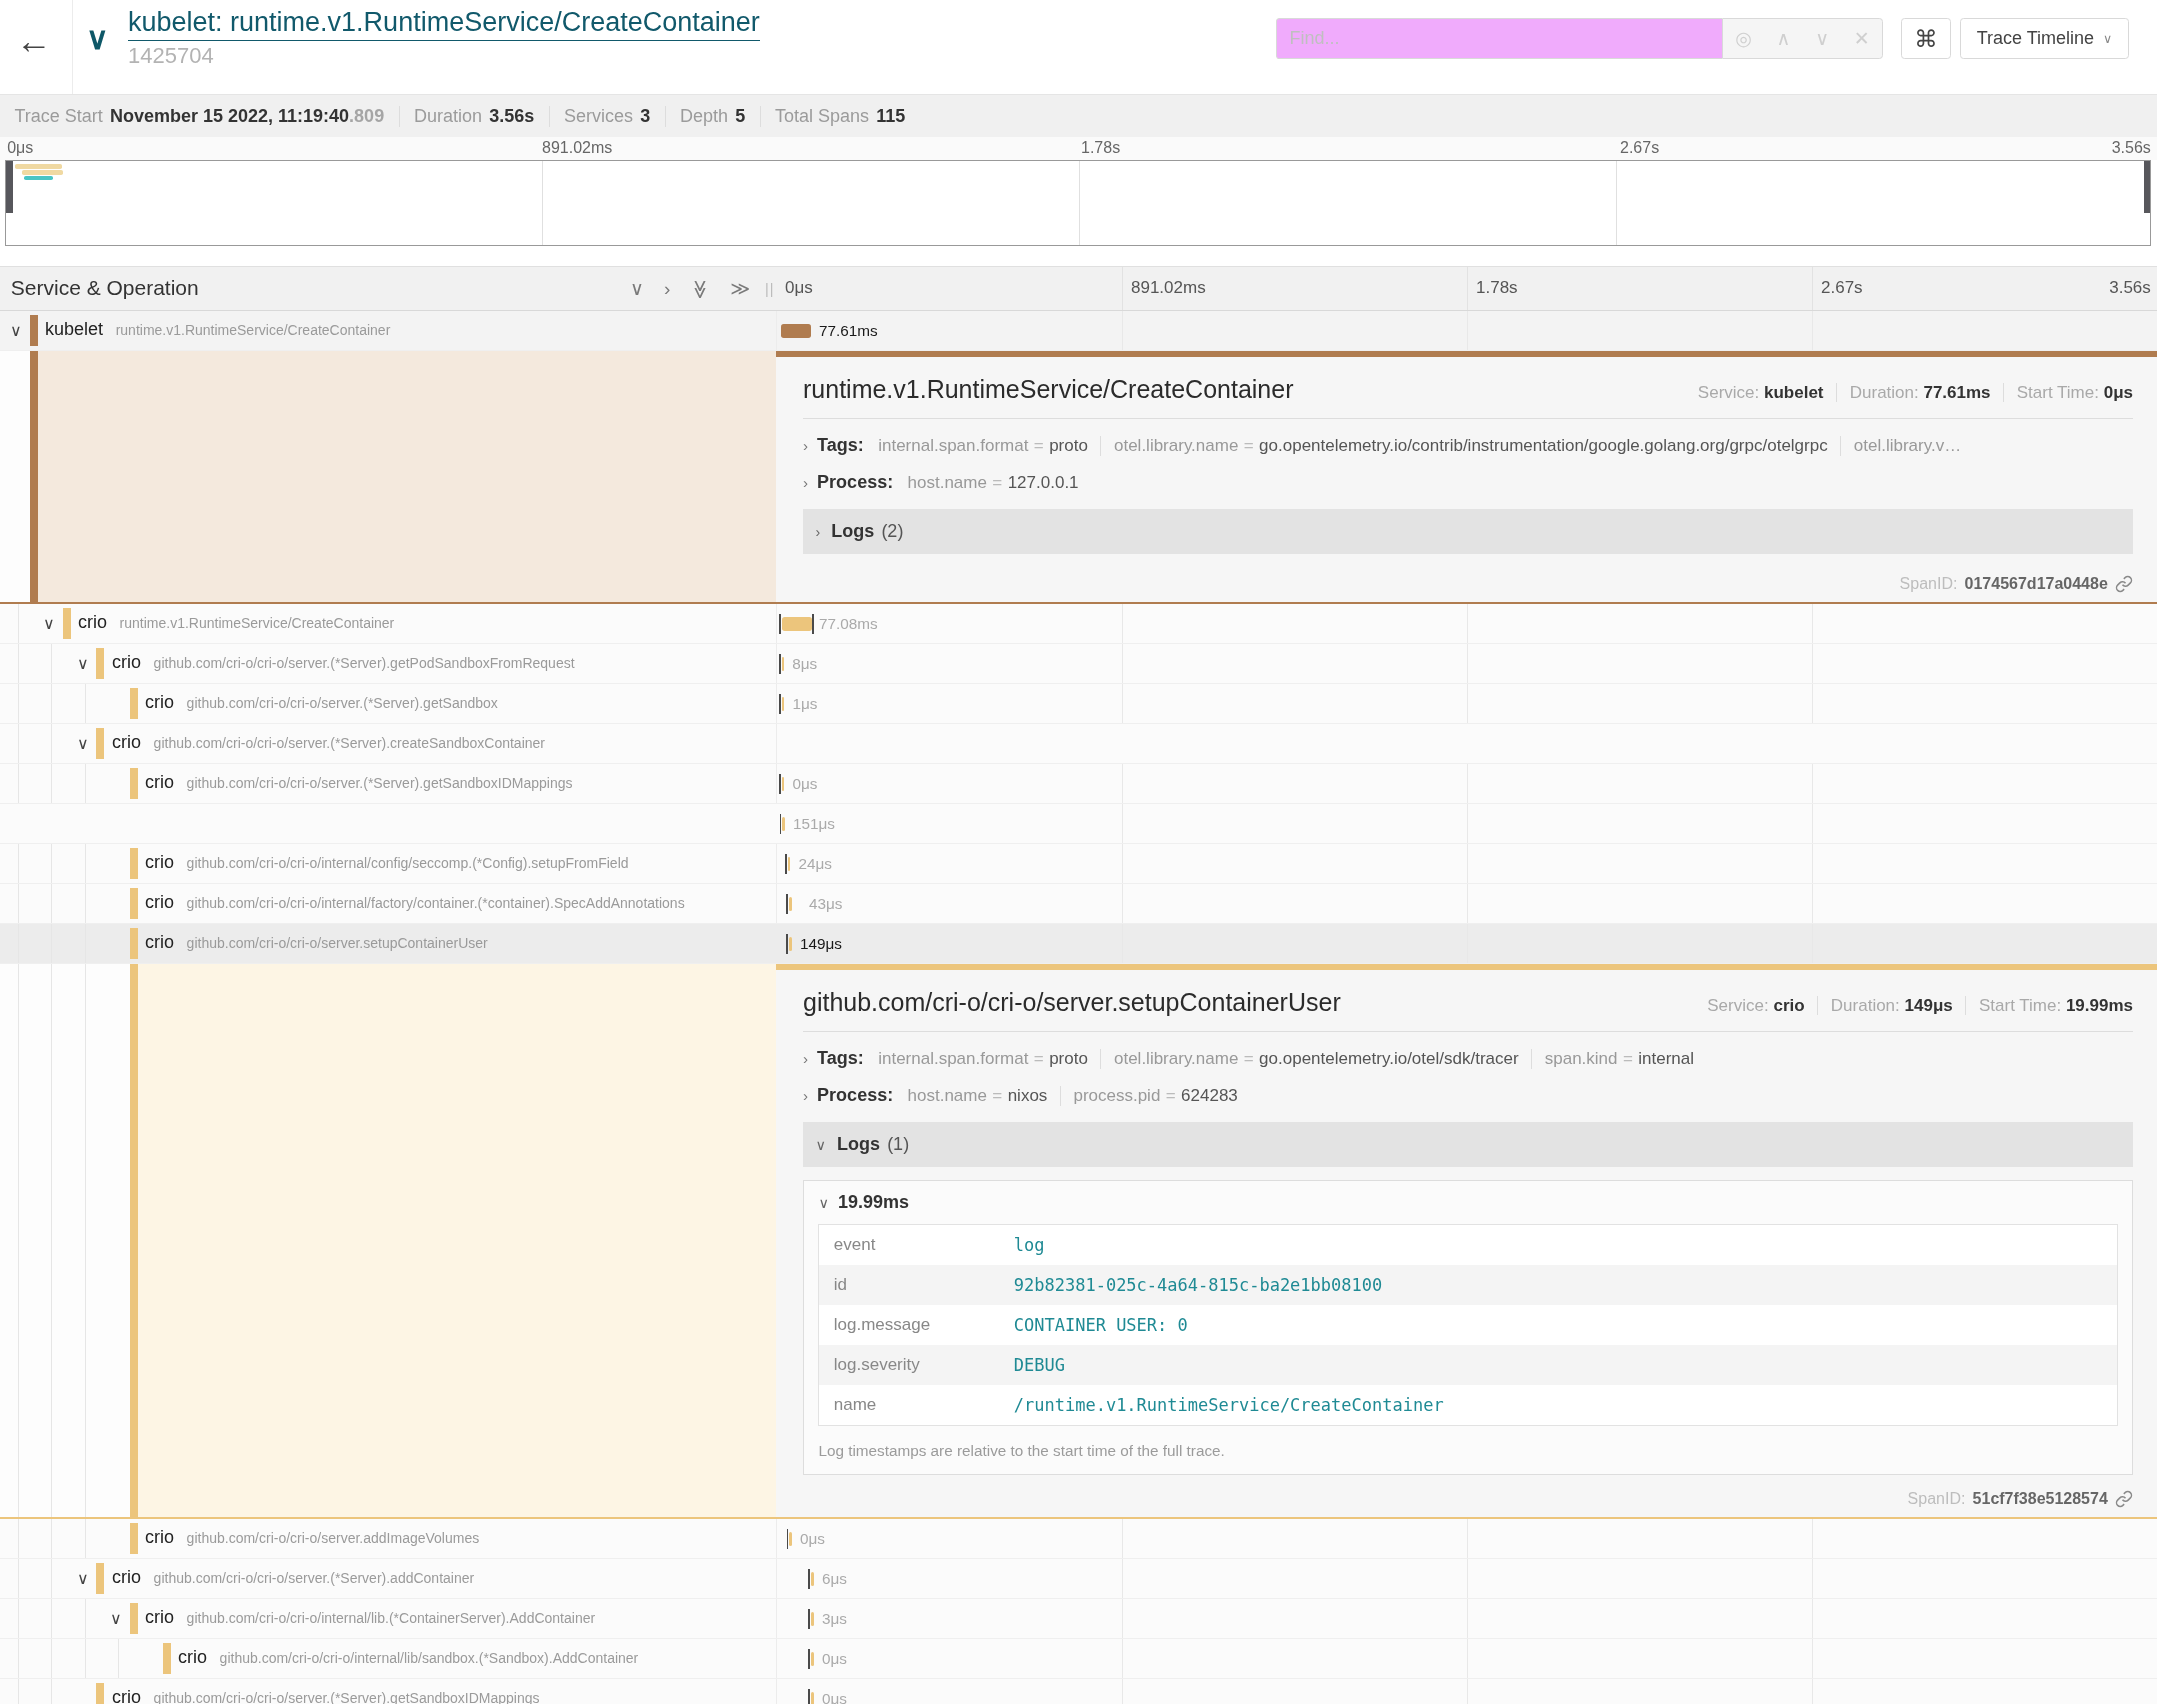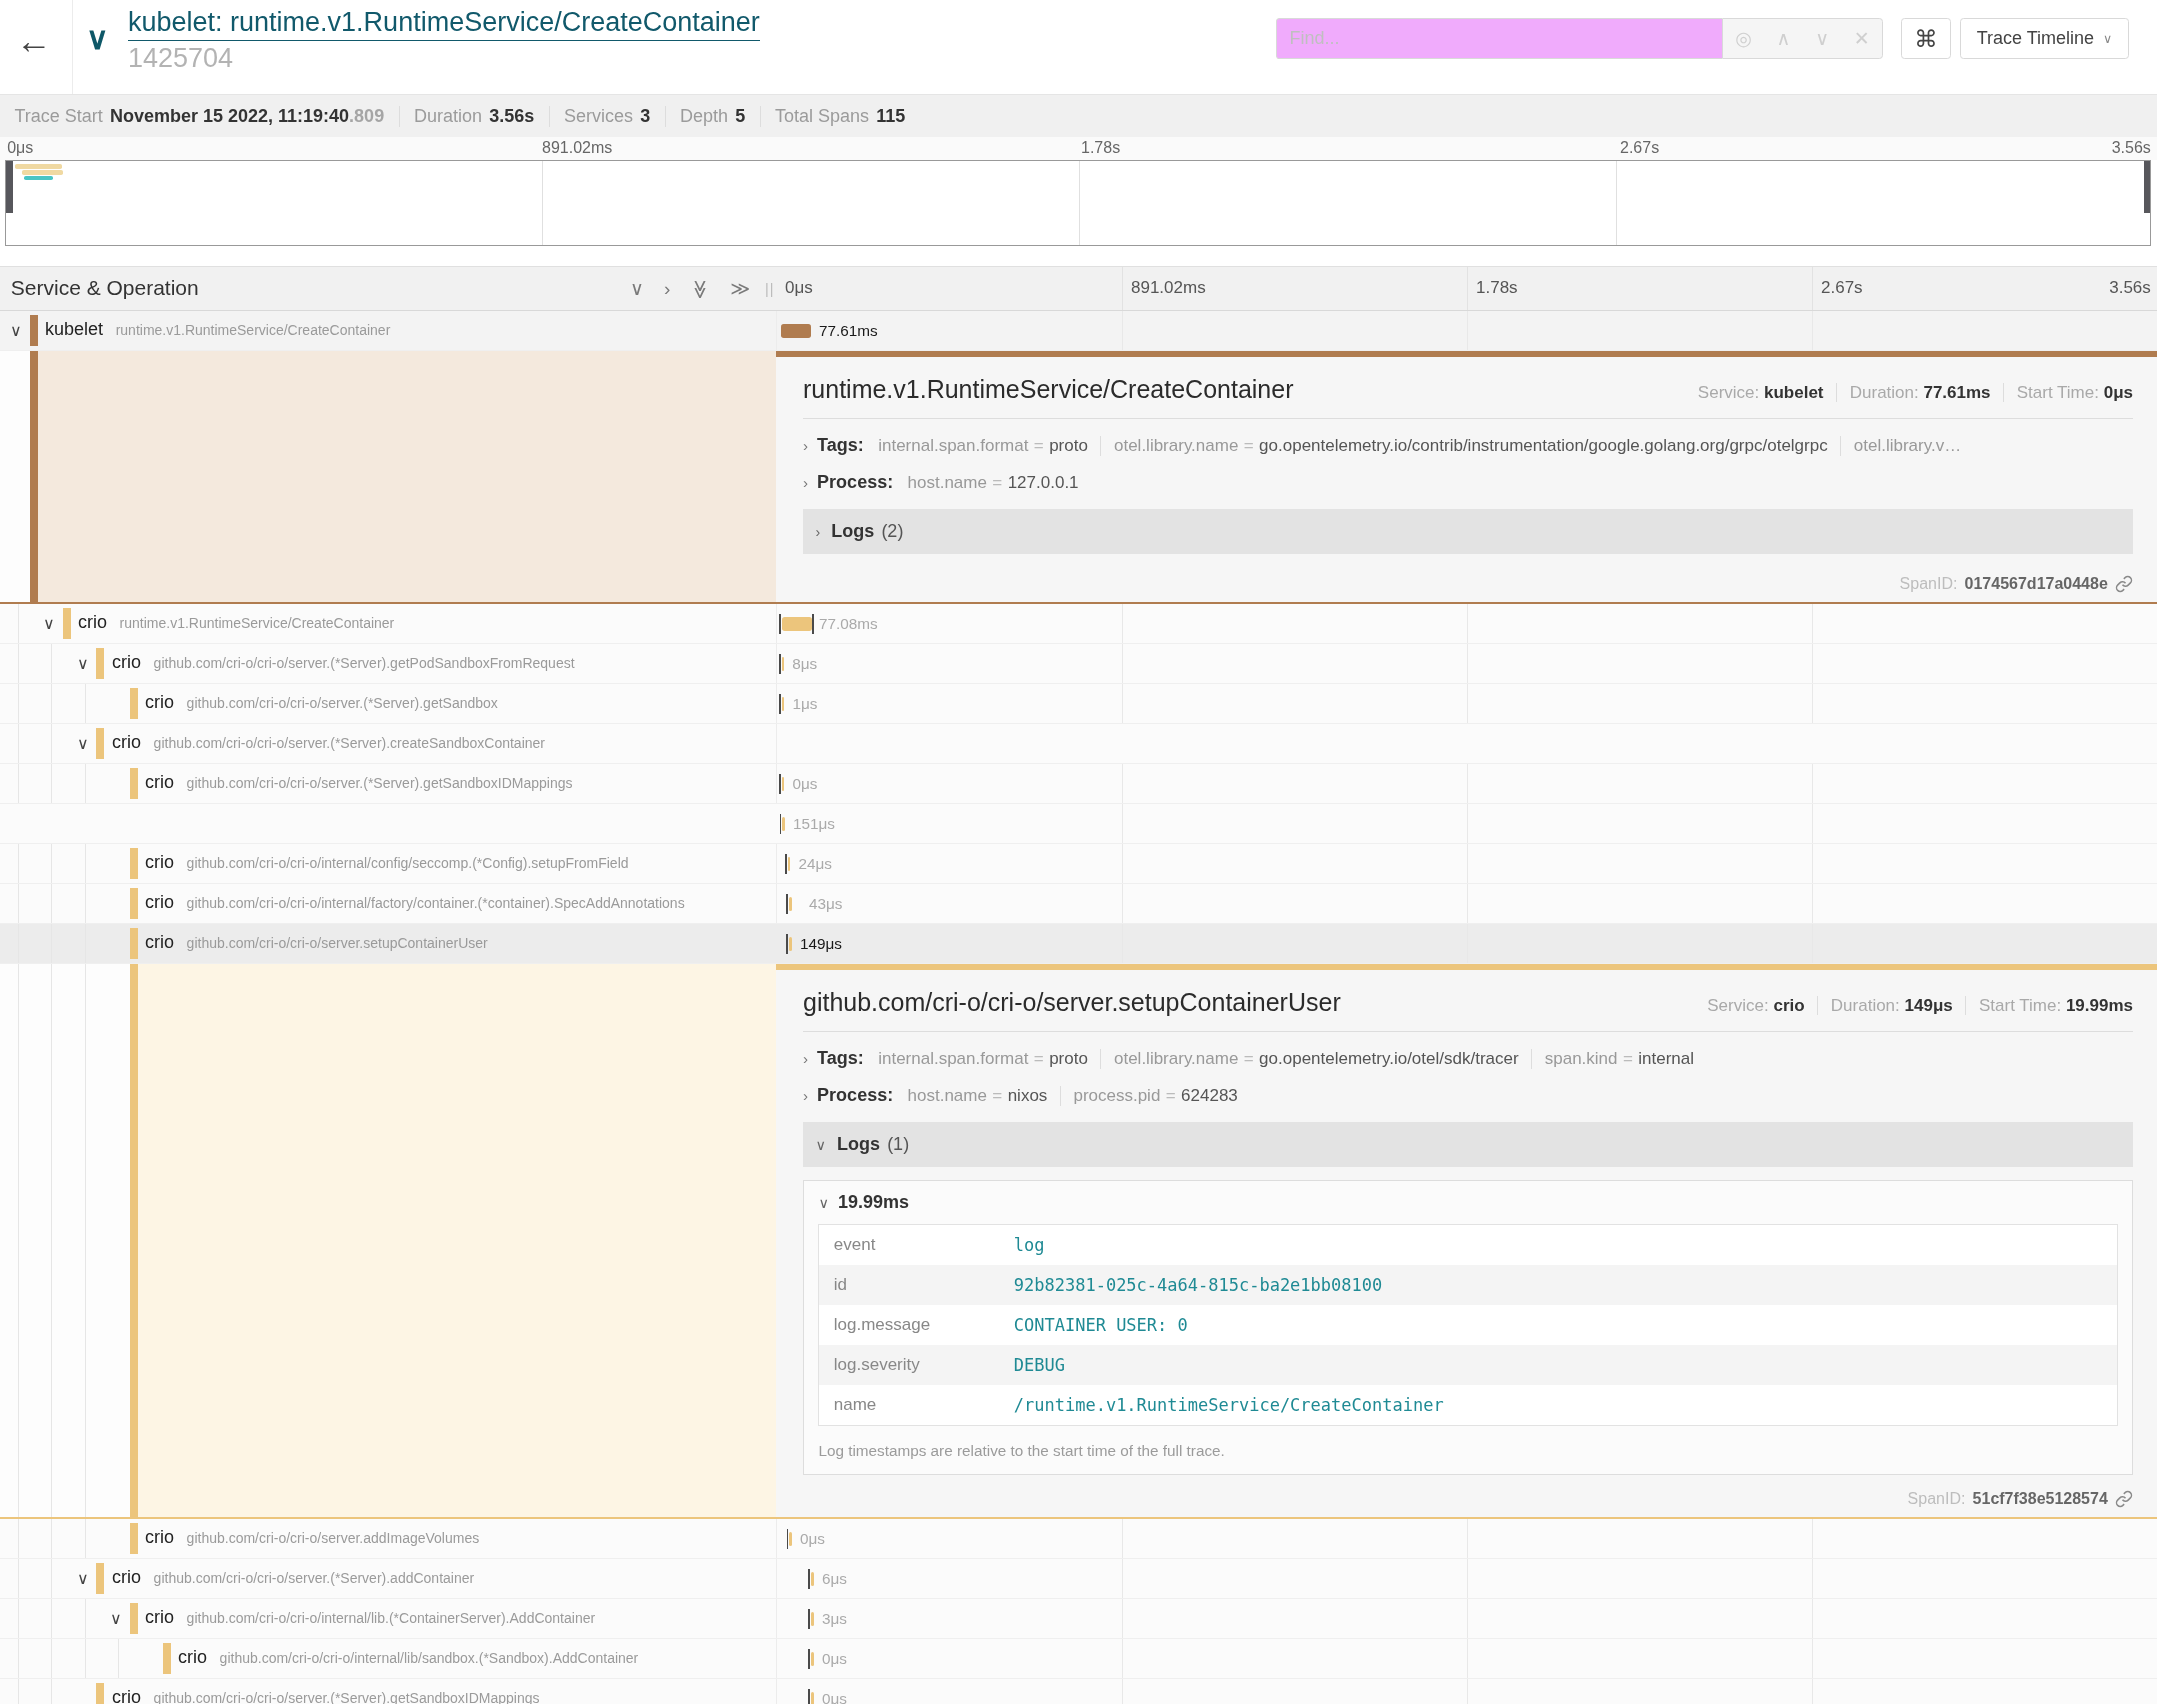--- a/index.html
+++ b/index.html
@@ -3,21 +3,21 @@
 <meta charset="utf-8">
 <style>
   html,body{margin:0;padding:0;background:#fff;}
   .app{position:relative;width:2158px;height:1705px;font-family:"Liberation Sans",sans-serif;background:#fff;overflow:hidden;color:#333;}
   
   .hdr{position:absolute;left:0;top:0;width:2158px;height:94px;background:#fff;}
   .hdr .back{position:absolute;left:16px;top:23.4px;font-size:36px;color:#444;line-height:1;cursor:pointer;}
   .hdr .vsep{position:absolute;left:72px;top:0;width:0.9px;height:94px;background:#ececec;}
   .hdr .tchev{position:absolute;left:86px;top:23.4px;font-size:31px;font-weight:bold;color:#0e5868;line-height:1;}
   .hdr .title{position:absolute;left:128px;top:7.2px;font-size:27px;color:#11596b;border-bottom:1.8px solid #11596b;padding-bottom:1.8px;white-space:nowrap;cursor:pointer;}
-  .hdr .subtitle{position:absolute;left:128px;top:43px;font-size:27px;color:#b3b3b3;}
+  .hdr .subtitle{position:absolute;left:128px;top:43px;font-size:22px;color:#b3b3b3;}
   .findbox{position:absolute;left:1276px;top:18px;width:446px;height:41px;border:0.9px solid #d9d9d9;border-right:none;border-radius:3.6px 0 0 3.6px;background:#f0abfc;box-sizing:border-box;}
   .findbox input{width:100%;height:100%;border:none;outline:none;background:transparent;font-size:18px;color:#555;padding:0 12.6px;box-sizing:border-box;font-family:"Liberation Sans",sans-serif;}
   .findbox input::placeholder{color:#bfbfbf;}
   .findicons{position:absolute;left:1722px;top:18px;width:161px;height:41px;background:#f5f5f5;border:0.9px solid #d9d9d9;border-radius:0 3.6px 3.6px 0;box-sizing:border-box;display:flex;align-items:center;justify-content:space-around;}
   .findicons span{color:#cfcfcf;font-size:19px;}
   .btn{position:absolute;top:18px;height:41px;background:#fff;border:0.9px solid #d9d9d9;border-radius:3.6px;box-sizing:border-box;display:flex;align-items:center;justify-content:center;cursor:pointer;}
   .btn.kbd{left:1901px;width:50px;font-size:23.4px;color:#444;}
   .btn.view{left:1960px;width:169px;font-size:18px;color:#444;gap:9px;}
   .btn.view .vchev{font-size:12.6px;color:#888;}
   

